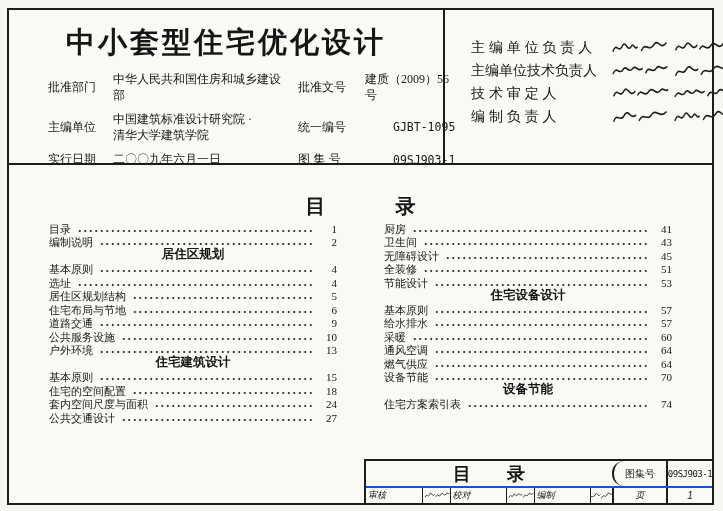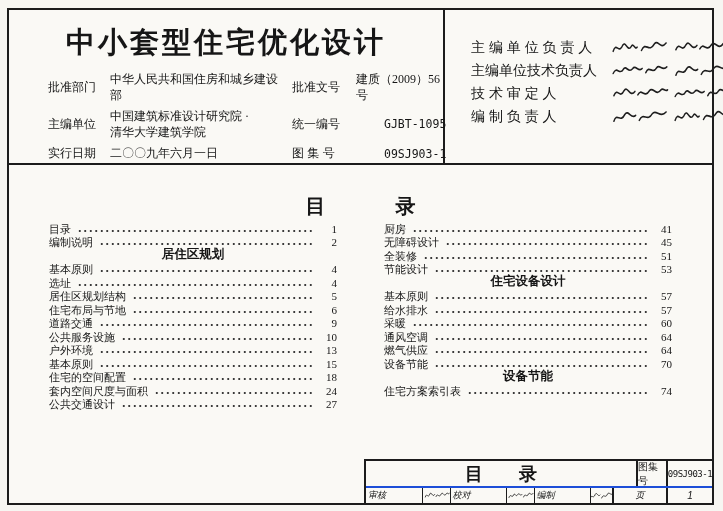--- a/index.html
+++ b/index.html
@@ -20,21 +20,21 @@
   .header{height:153px;border-bottom:2px solid #1c1c1c;display:flex;flex:none;}
   .header-left{width:436px;flex:none;border-right:2px solid #1c1c1c;box-sizing:border-box;position:relative;}
   .doc-title{
     margin-top:13px;text-align:center;
     font-family:"Liberation Sans","DejaVu Sans",sans-serif;
     font-weight:bold;font-size:29px;letter-spacing:3px;white-space:nowrap;
   }
   .approval{
     margin:9px 0 0 39px;
     display:grid;grid-template-columns:56px 176px 58px auto;
-    column-gap:6px;row-gap:6px;font-size:12px;line-height:1.3;align-items:center;
+    column-gap:6px;row-gap:6px;font-size:12px;line-height:1.3;align-items:center;gap:9px;
   }
   .approval .lab{font-family:"Liberation Sans","DejaVu Sans",sans-serif;white-space:nowrap;}
   .approval .val{white-space:pre-line;}
   .approval .val2{font-family:"DejaVu Sans Mono",monospace;font-size:11.5px;white-space:nowrap;margin-left:28px;}
   .header-right{flex:1;padding:26px 8px 0 26px;box-sizing:border-box;}
   .resp-row{height:23px;display:flex;align-items:center;}
   .resp-label{
     width:140px;flex:none;font-size:14px;white-space:nowrap;
     font-family:"Liberation Sans","DejaVu Sans",sans-serif;
   }
@@ -73,22 +73,22 @@
     border-left:2px solid #1c1c1c;border-top:2px solid #1c1c1c;
     box-sizing:border-box;display:flex;flex-direction:column;
   }
   .tb-top{flex:1;display:flex;min-height:0;}
   .tb-title{
     flex:1;display:flex;align-items:center;justify-content:center;gap:36px;
     font-family:"Liberation Sans","DejaVu Sans",sans-serif;
     font-weight:bold;font-size:18px;
   }
   .tb-cell{display:flex;align-items:center;justify-content:center;box-sizing:border-box;}
-  .tb-atlas-label{width:30px;flex:none;border-left:2px solid #1c1c1c;font-size:10px;
-    font-family:"Liberation Sans","DejaVu Sans",sans-serif;}
+  .tb-atlas-label{width:54px;flex:none;border-left:2px solid #1c1c1c;font-size:10px;
+    font-family:"Liberation Sans","DejaVu Sans",sans-serif;border-radius:12px;}
   .tb-atlas-no{width:46px;flex:none;border-left:2px solid #1c1c1c;
     font-family:"DejaVu Sans Mono",monospace;font-size:9px;letter-spacing:-0.5px;white-space:nowrap;}
   .tb-bottom{height:15px;flex:none;border-top:2px solid #1d4ed8;display:flex;font-size:9px;font-style:italic;}
   .tb-bottom .c{
     display:flex;align-items:center;justify-content:center;box-sizing:border-box;
     border-left:1px solid #1c1c1c;white-space:nowrap;overflow:hidden;
     font-family:"Liberation Sans","DejaVu Sans",sans-serif;
   }
   .tb-bottom .c:first-child{border-left:none;}
   .w-lab{width:22px;flex:none;}
@@ -221,20 +221,21 @@
           <div class="toc-row">
             <span class="t">公共服务设施</span>
             <span class="dots"></span>
             <span class="p">10</span>
           </div>
           <div class="toc-row">
             <span class="t">户外环境</span>
             <span class="dots"></span>
             <span class="p">13</span>
           </div>
+          <div class="toc-sec">住宅建筑设计</div>
           <div class="toc-row">
             <span class="t">基本原则</span>
             <span class="dots"></span>
             <span class="p">15</span>
           </div>
           <div class="toc-row">
             <span class="t">住宅的空间配置</span>
             <span class="dots"></span>
             <span class="p">18</span>
           </div>
@@ -247,20 +248,25 @@
             <span class="t">公共交通设计</span>
             <span class="dots"></span>
             <span class="p">27</span>
           </div>
         </div>
       <div class="toc-col">
           <div class="toc-row">
             <span class="t">厨房</span>
             <span class="dots"></span>
             <span class="p">41</span>
+          </div>
+          <div class="toc-row">
+            <span class="t">卫生间</span>
+            <span class="dots"></span>
+            <span class="p">43</span>
           </div>
           <div class="toc-row">
             <span class="t">无障碍设计</span>
             <span class="dots"></span>
             <span class="p">45</span>
           </div>
           <div class="toc-row">
             <span class="t">全装修</span>
             <span class="dots"></span>
             <span class="p">51</span>

